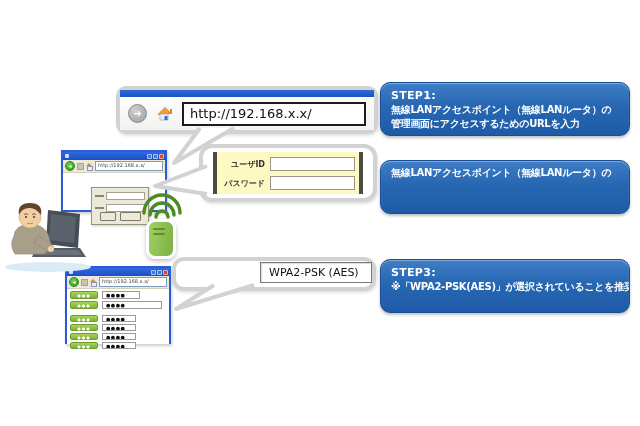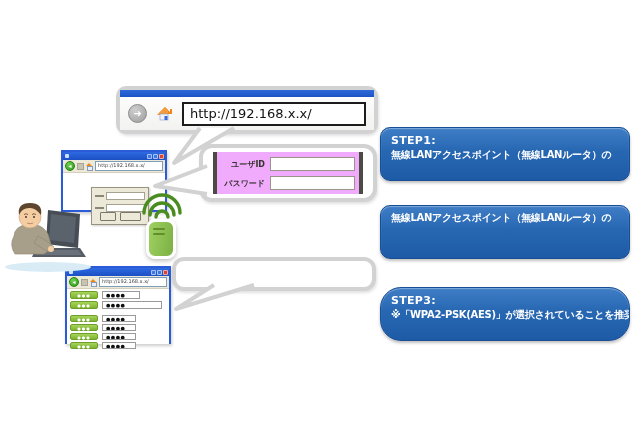--- a/index.html
+++ b/index.html
@@ -6,37 +6,37 @@
   .canvas{
     position:relative;width:640px;height:426px;background:#ffffff;overflow:hidden;
     font-family:"DejaVu Sans","Liberation Sans",sans-serif;
   }
   
   .step-box{
     position:absolute;left:380px;width:250px;height:54px;box-sizing:border-box;
     background:linear-gradient(180deg,#3f7ec6 0%,#2767b2 45%,#1e5ba7 100%);
     border:1px solid #174e95;border-radius:10px;
     box-shadow:inset 0 1px 1px rgba(255,255,255,.35),0 2px 3px rgba(0,0,0,.25);
-    color:#fff;padding:5px 8px 0 10px;overflow:hidden;margin-top:45px;
+    color:#fff;padding:5px 8px 0 10px;overflow:hidden;
   }
   .step-title{font-size:11px;font-weight:bold;line-height:15px;letter-spacing:.3px;}
   .step-line{font-size:10px;font-weight:bold;line-height:14px;letter-spacing:-.3px;white-space:nowrap;}
   
   .bubble{
     position:absolute;background:#fff;border:4px solid #d2d2d2;
     box-shadow:1px 2px 3px rgba(0,0,0,.12);
   }
   .bubble1{left:116px;top:86px;width:254px;height:40px;border-radius:10px;}
   .b1-titlestrip{position:absolute;left:0;top:0;width:100%;height:7px;background:linear-gradient(180deg,#2f6ada,#1c53c4);}
   .b1-toolbar{position:absolute;left:0;top:7px;width:100%;height:33px;display:flex;align-items:center;padding:0 8px;box-sizing:border-box;background:linear-gradient(180deg,#fdfdfd,#f2f2f0);}
   .go-circle{width:17px;height:17px;border-radius:50%;background:radial-gradient(circle at 35% 30%,#cfcfcf,#9d9d9d);border:1px solid #8a8a8a;color:#fff;font-size:10px;line-height:17px;text-align:center;flex:0 0 auto;}
   .home-ico{width:16px;height:15px;margin-left:9px;flex:0 0 auto;position:relative;}
   .addr-box{flex:1;margin-left:10px;height:20px;background:#fff;border:2px solid #1c1c1c;font-size:13px;line-height:20px;padding-left:6px;color:#111;white-space:nowrap;overflow:hidden;}
   .bubble2{left:199px;top:144px;width:170px;height:50px;border-radius:13px;}
-  .b2-panel{position:absolute;left:10px;right:10px;top:4px;bottom:4px;background:#f0abfc;padding-left:40px;}
+  .b2-panel{position:absolute;left:10px;right:10px;top:4px;bottom:4px;background:#fef9c3;padding-left:40px;}
   .b2-strip{position:absolute;top:0;bottom:0;width:4px;background:#4c4b43;}
   .b2-strip.left{left:0;} .b2-strip.right{right:0;}
   .b2-row{position:absolute;left:8px;right:8px;height:14px;display:flex;align-items:center;}
   .b2-label{width:44px;text-align:right;font-size:8px;font-weight:bold;color:#33322c;padding-right:5px;flex:0 0 auto;}
   .b2-input{flex:1;height:12px;background:#fff;border:1px solid #9a9588;}
   .bubble3{left:172px;top:257px;width:196px;height:26px;border-radius:12px;}
   .enc-pill{position:absolute;left:4px;top:2px;width:66px;height:18px;
     background:linear-gradient(180deg,#b4d96b,#86bf37);border:1px solid #6f9e2a;border-radius:2px;
     color:#44511b;font-size:9px;font-weight:bold;text-align:center;line-height:18px;letter-spacing:1px;}
   .enc-input{position:absolute;left:84px;top:1px;width:102px;height:19px;background:#fff;border:1px solid #7a7a7a;
@@ -220,33 +220,35 @@
         <span class="b2-input"></span>
       </div>
       <div class="b2-row" style="top:24px;justify-content:flex-end;">
         <span class="b2-label">パスワード</span>
         <span class="b2-input"></span>
       </div>
     </div>
   </div>
 
   <div class="bubble bubble3">
+    <span class="enc-input">WPA2-PSK (AES)</span>
   </div>
 
   <svg class="tails">
     <path d="M200,128 L174,163 L234,128" fill="#ffffff" stroke="#d2d2d2" stroke-width="4" stroke-linejoin="round"></path>
     <path d="M207,166 L155,186 L207,194" fill="#ffffff" stroke="#d2d2d2" stroke-width="4" stroke-linejoin="round"></path>
     <path d="M214,285 L176,309 L254,285" fill="#ffffff" stroke="#d2d2d2" stroke-width="4" stroke-linejoin="round"></path>
   </svg>
 
   <div class="step-box" style="top:82px;">
     <div class="step-title">STEP1:</div>
     <div class="step-line">無線LANアクセスポイント（無線LANルータ）の</div>
+    <div class="step-line">管理画面にアクセスするためのURLを入力</div>
   </div>
   <div class="step-box" style="top:160px;">
     <div class="step-line">無線LANアクセスポイント（無線LANルータ）の</div>
   </div>
-  <div class="step-box" style="top:242px;border-radius:21px;">
+  <div class="step-box" style="top:259px;">
     <div class="step-title">STEP3:</div>
     <div class="step-line">※「WPA2-PSK(AES)」が選択されていることを推奨</div>
   </div>
 
 </div>
 
 </body></html>

